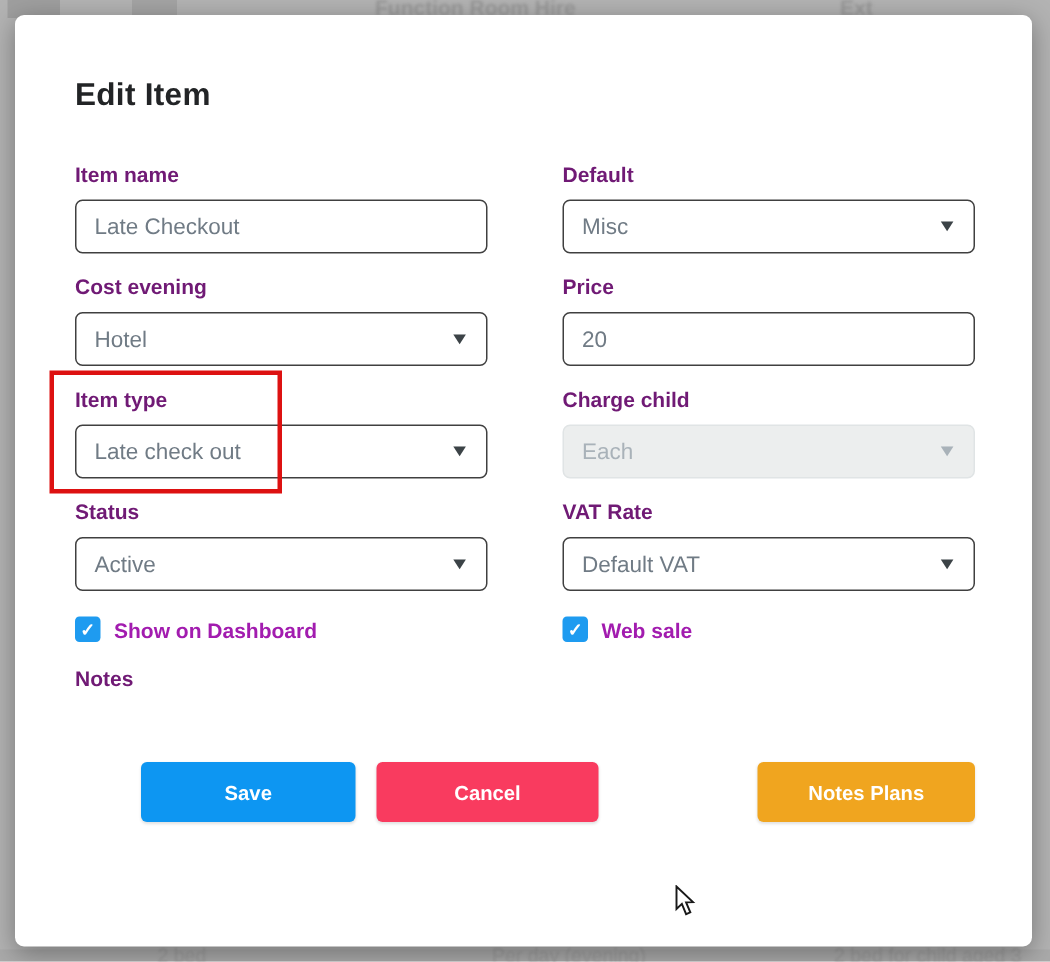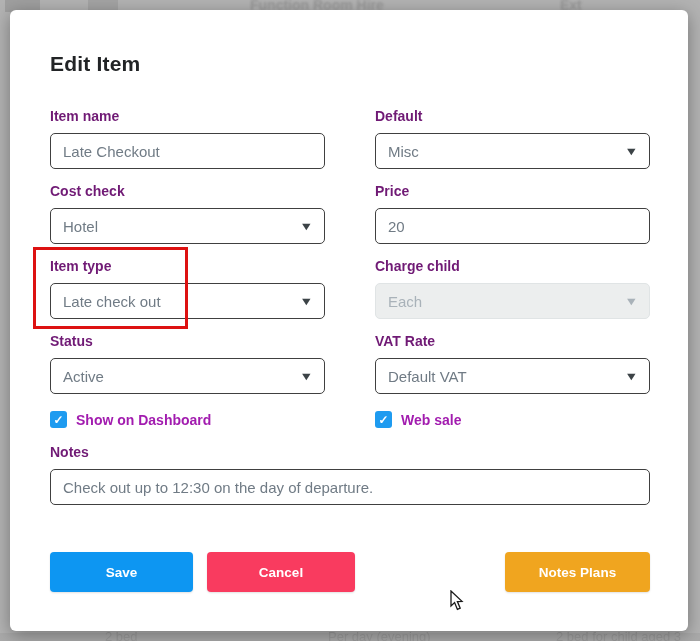--- a/index.html
+++ b/index.html
@@ -71,21 +71,21 @@
   .checkbox-label { font-size: 14px; font-weight: bold; color: #a21caf; }
 
   .notes-field { width: 600px; margin-bottom: 0; }
 
   .btn-row { display: flex; align-items: center; width: 600px; margin-top: 47px; }
   .btn {
     height: 40px; border: none; border-radius: 4px; color: #fff;
     font-family: "Liberation Sans", sans-serif; font-size: 13.5px; font-weight: bold;
     cursor: pointer; box-shadow: 0 1px 2px rgba(0,0,0,0.12);
   }
-  .btn-save   { width: 143px; background: #0d96f2; }
+  .btn-save   { width: 143px; background: #0d96f2; margin-left: 44px; }
   .btn-cancel { width: 148px; background: #f93b5f; margin-left: 14px; }
   .btn-rateplans { width: 145px; background: #f0a51f; margin-left: auto; }
 
   
   .highlight-box {
     position: absolute; left: 33px; top: 247px; width: 155px; height: 82px;
     border: 3px solid #dd1111; pointer-events: none; z-index: 50;
   }
 
   
@@ -117,21 +117,21 @@
       </div>
       <div class="field">
         <label class="field-label">Default</label>
         <div class="control select">
           <span>Misc</span>
           <span class="caret">▼</span>
         </div>
       </div>
 
       <div class="field">
-        <label class="field-label">Cost check</label>
+        <label class="field-label">Cost evening</label>
         <div class="control select">
           <span>Hotel</span>
           <span class="caret">▼</span>
         </div>
       </div>
       <div class="field">
         <label class="field-label">Price</label>
         <input class="control" type="text" value="20" style="">
       </div>
 
@@ -172,21 +172,20 @@
         <span class="checkbox-label">Show on Dashboard</span>
       </div>
       <div class="checkbox-wrap">
         <span class="checkbox-box">✓</span>
         <span class="checkbox-label">Web sale</span>
       </div>
     </div>
 
     <div class="field notes-field">
       <label class="field-label">Notes</label>
-      <input class="control" type="text" value="Check out up to 12:30 on the day of departure." style="">
     </div>
 
     <div class="btn-row">
       <button class="btn btn-save">Save</button>
       <button class="btn btn-cancel">Cancel</button>
       <button class="btn btn-rateplans">Notes Plans</button>
     </div>
   </div>
 </div>
 

